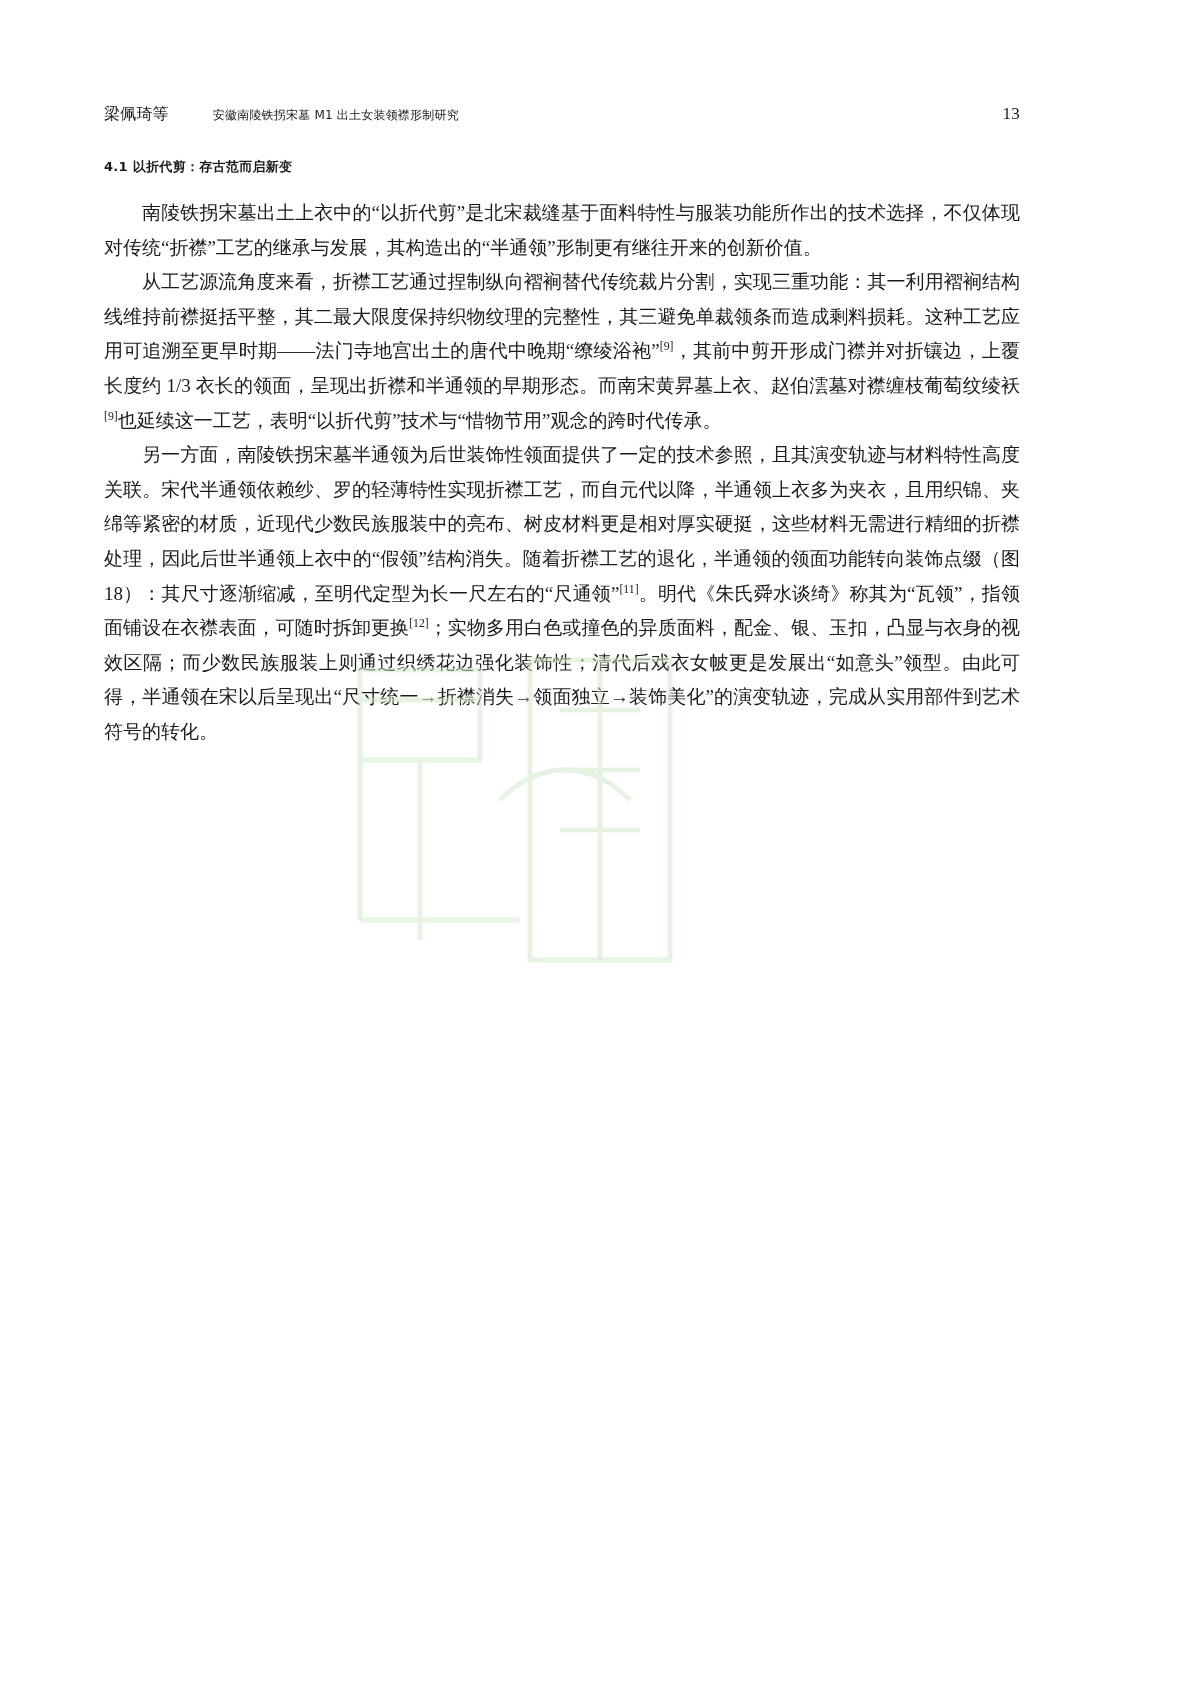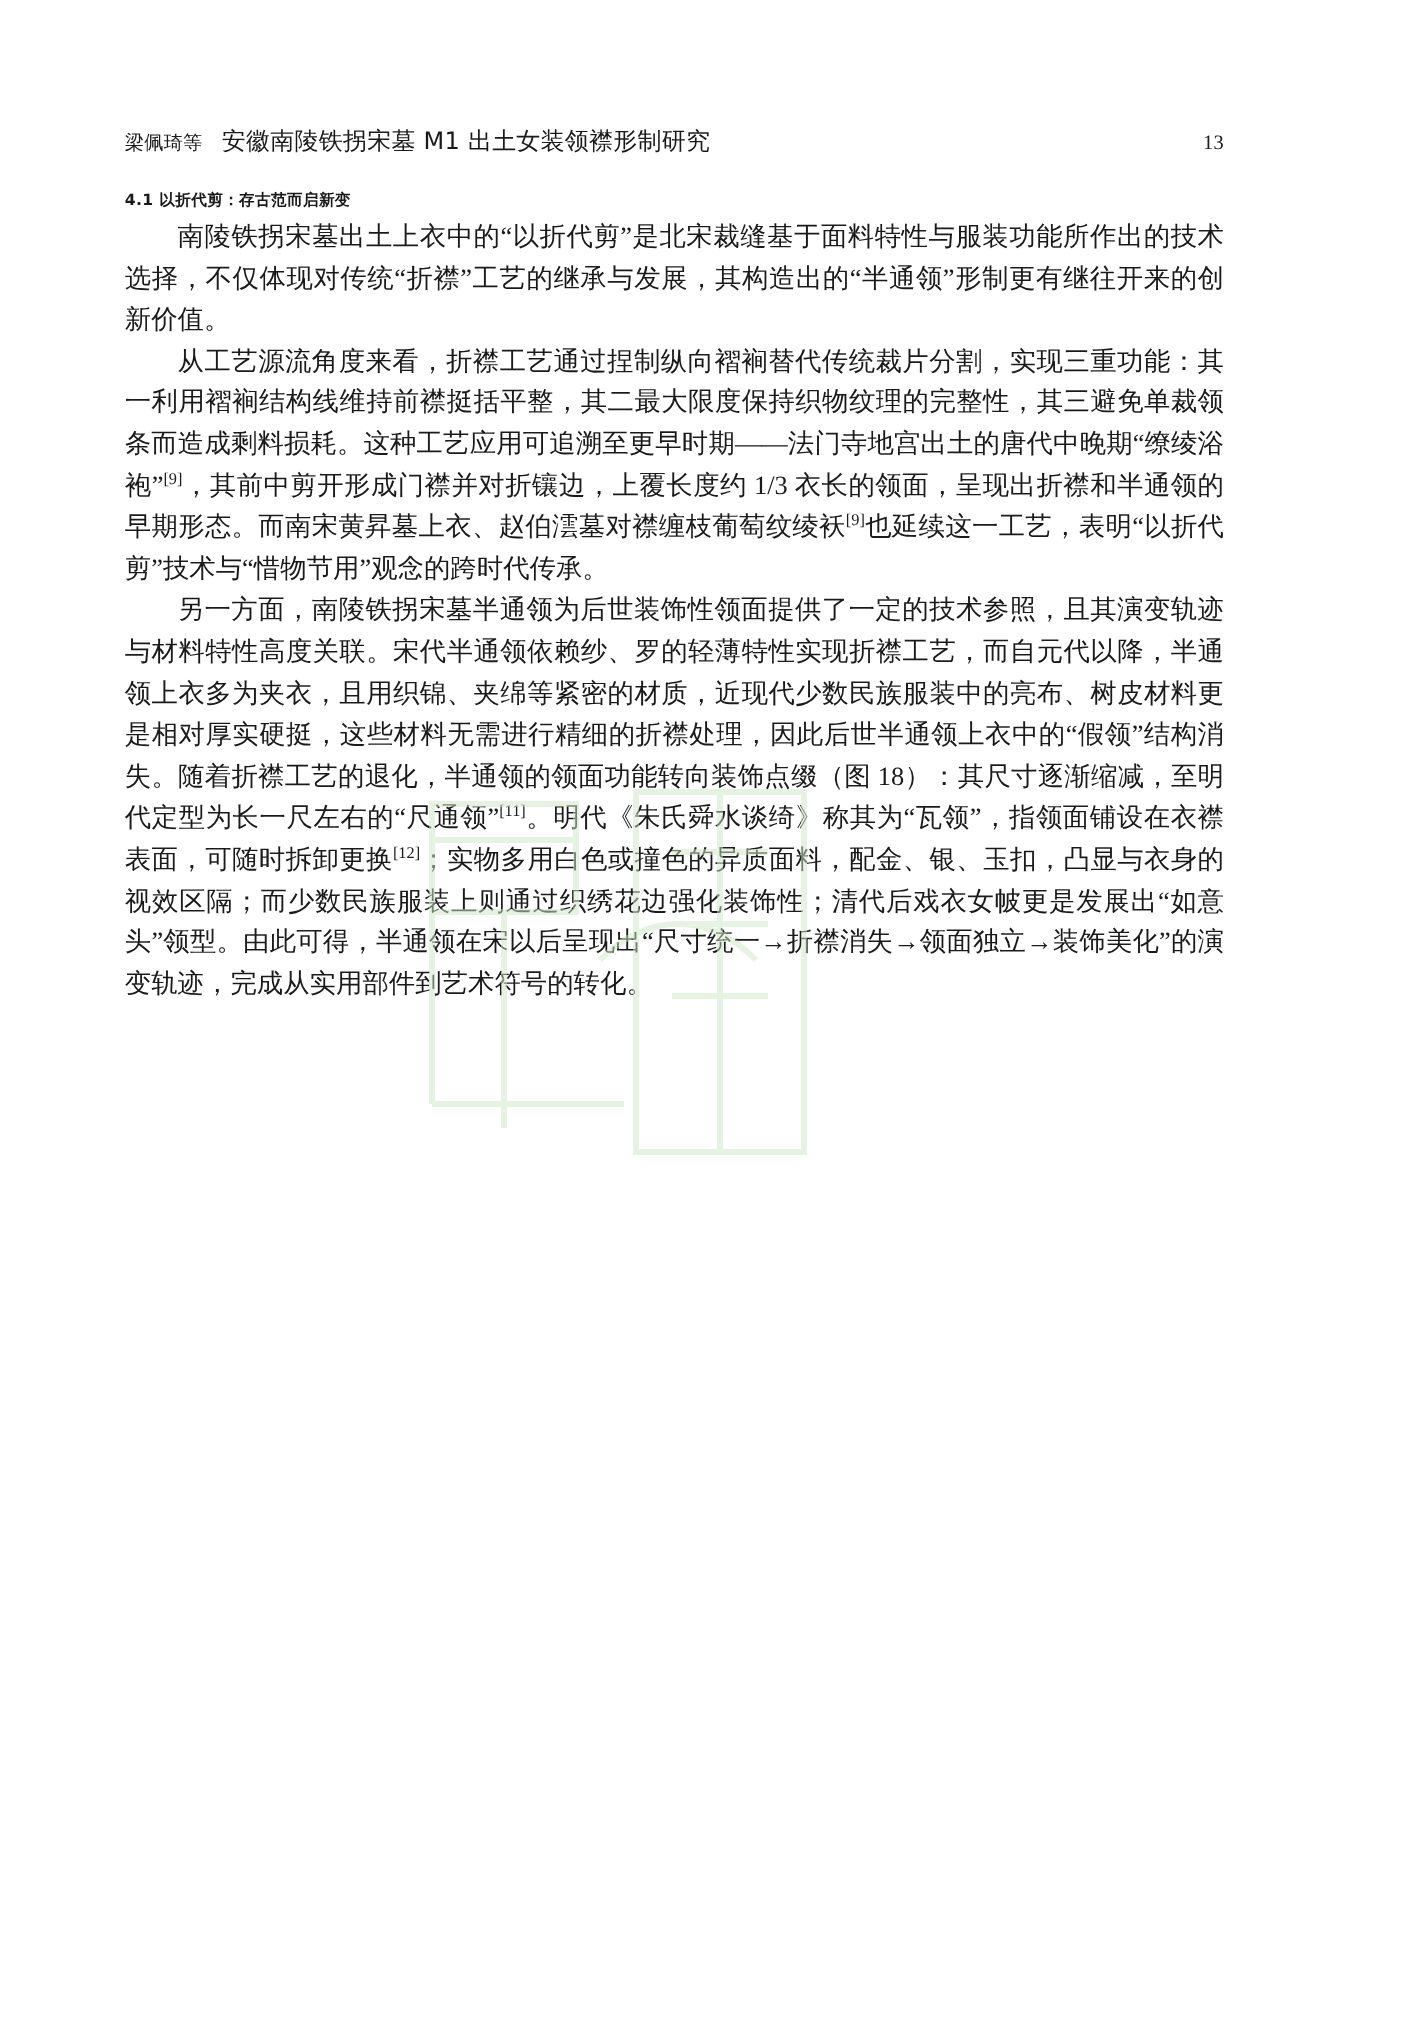--- a/index.html
+++ b/index.html
@@ -35,43 +35,43 @@
   .header-left {
     display: flex;
     align-items: baseline;
   }
   .header-author {
     font-family: Liberation Mono, monospace;
     font-size: 16px;
   }
   .header-title {
     font-family: "DejaVu Sans", "Liberation Sans", sans-serif;
-    font-size: 20px;
-    margin-left: 16px;
+    font-size: 12px;
+    margin-left: 44px;
   }
   .header-page {
     font-family: "Liberation Serif", serif;
     font-size: 17px;
     margin-left: 35px;
   }
   .section-heading {
     position: absolute;
     left: 104px;
     top: 158px;
     font-family: "DejaVu Sans", "Liberation Sans", sans-serif;
     font-weight: bold;
     font-size: 13px;
     letter-spacing: 0.3px;
   }
   .body-text {
     position: absolute;
     left: 104px;
-    top: 180px;
+    top: 196px;
     width: 916px;
-    font-size: 22px;
+    font-size: 19px;
     line-height: 34.6px;
     text-align: justify;
     text-justify: inter-ideograph;
   }
   .body-text p {
     margin: 0;
     text-indent: 2em;
   }
   sup {
     font-size: 0.62em;

